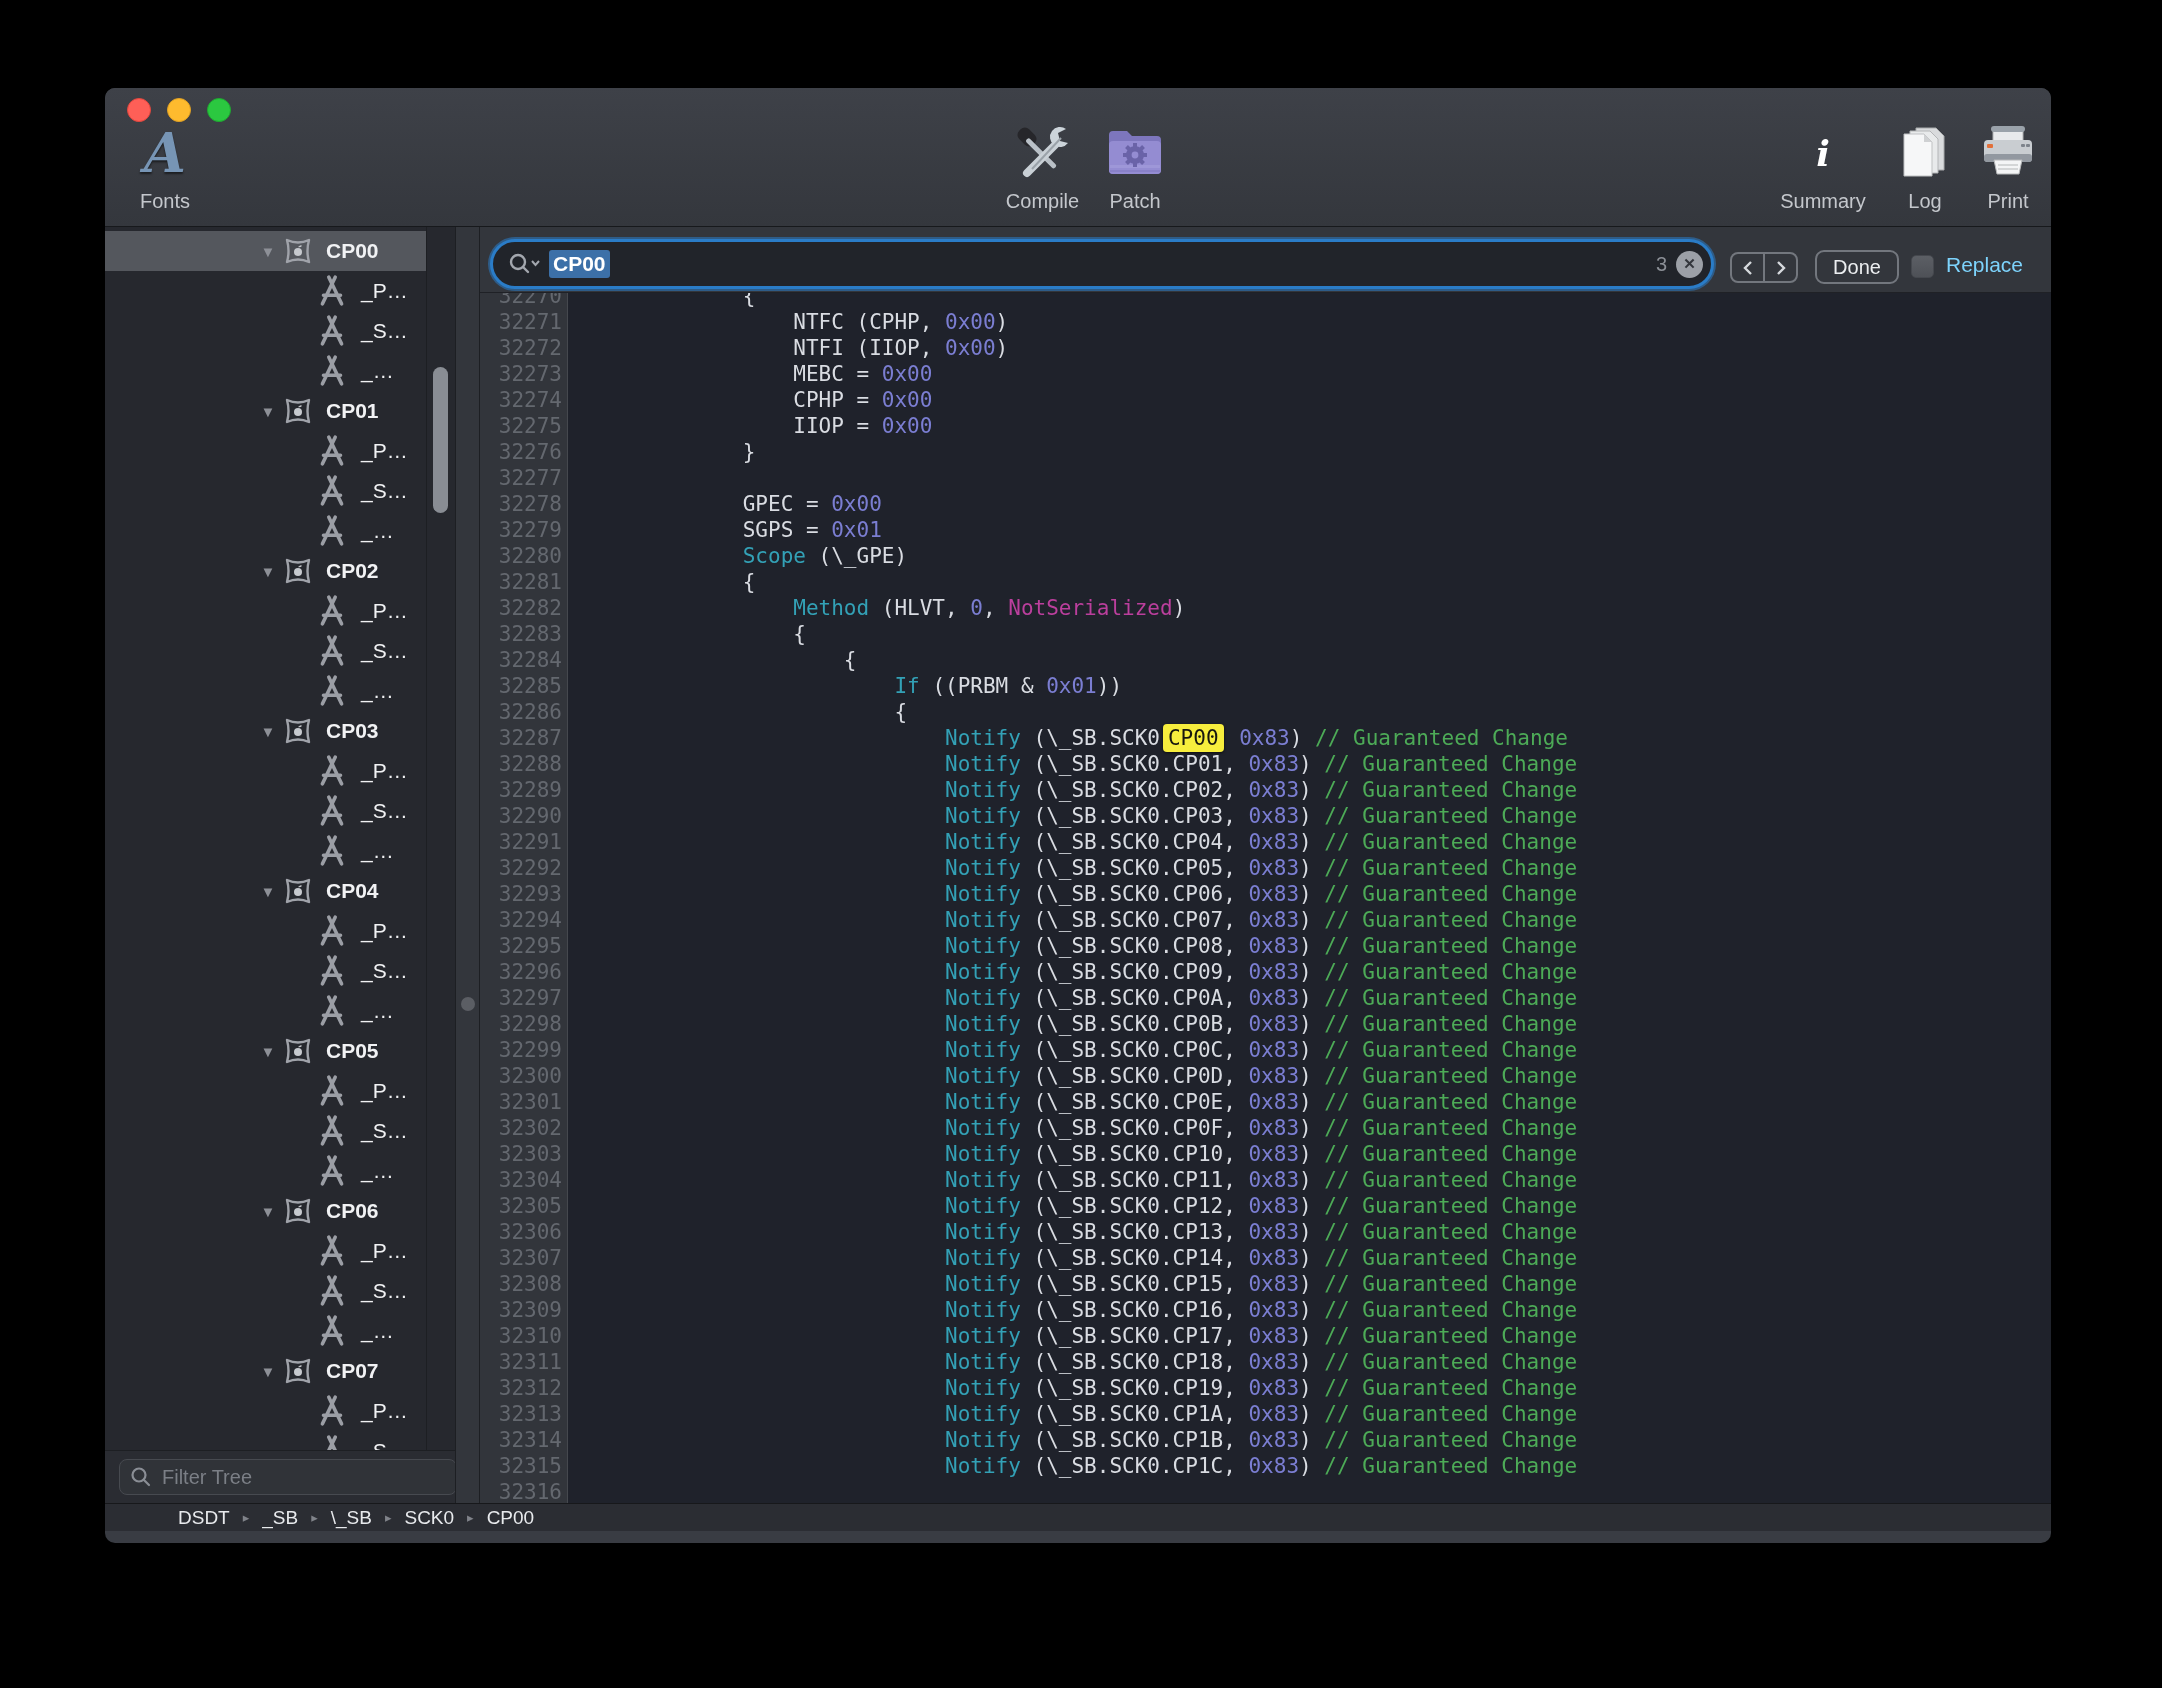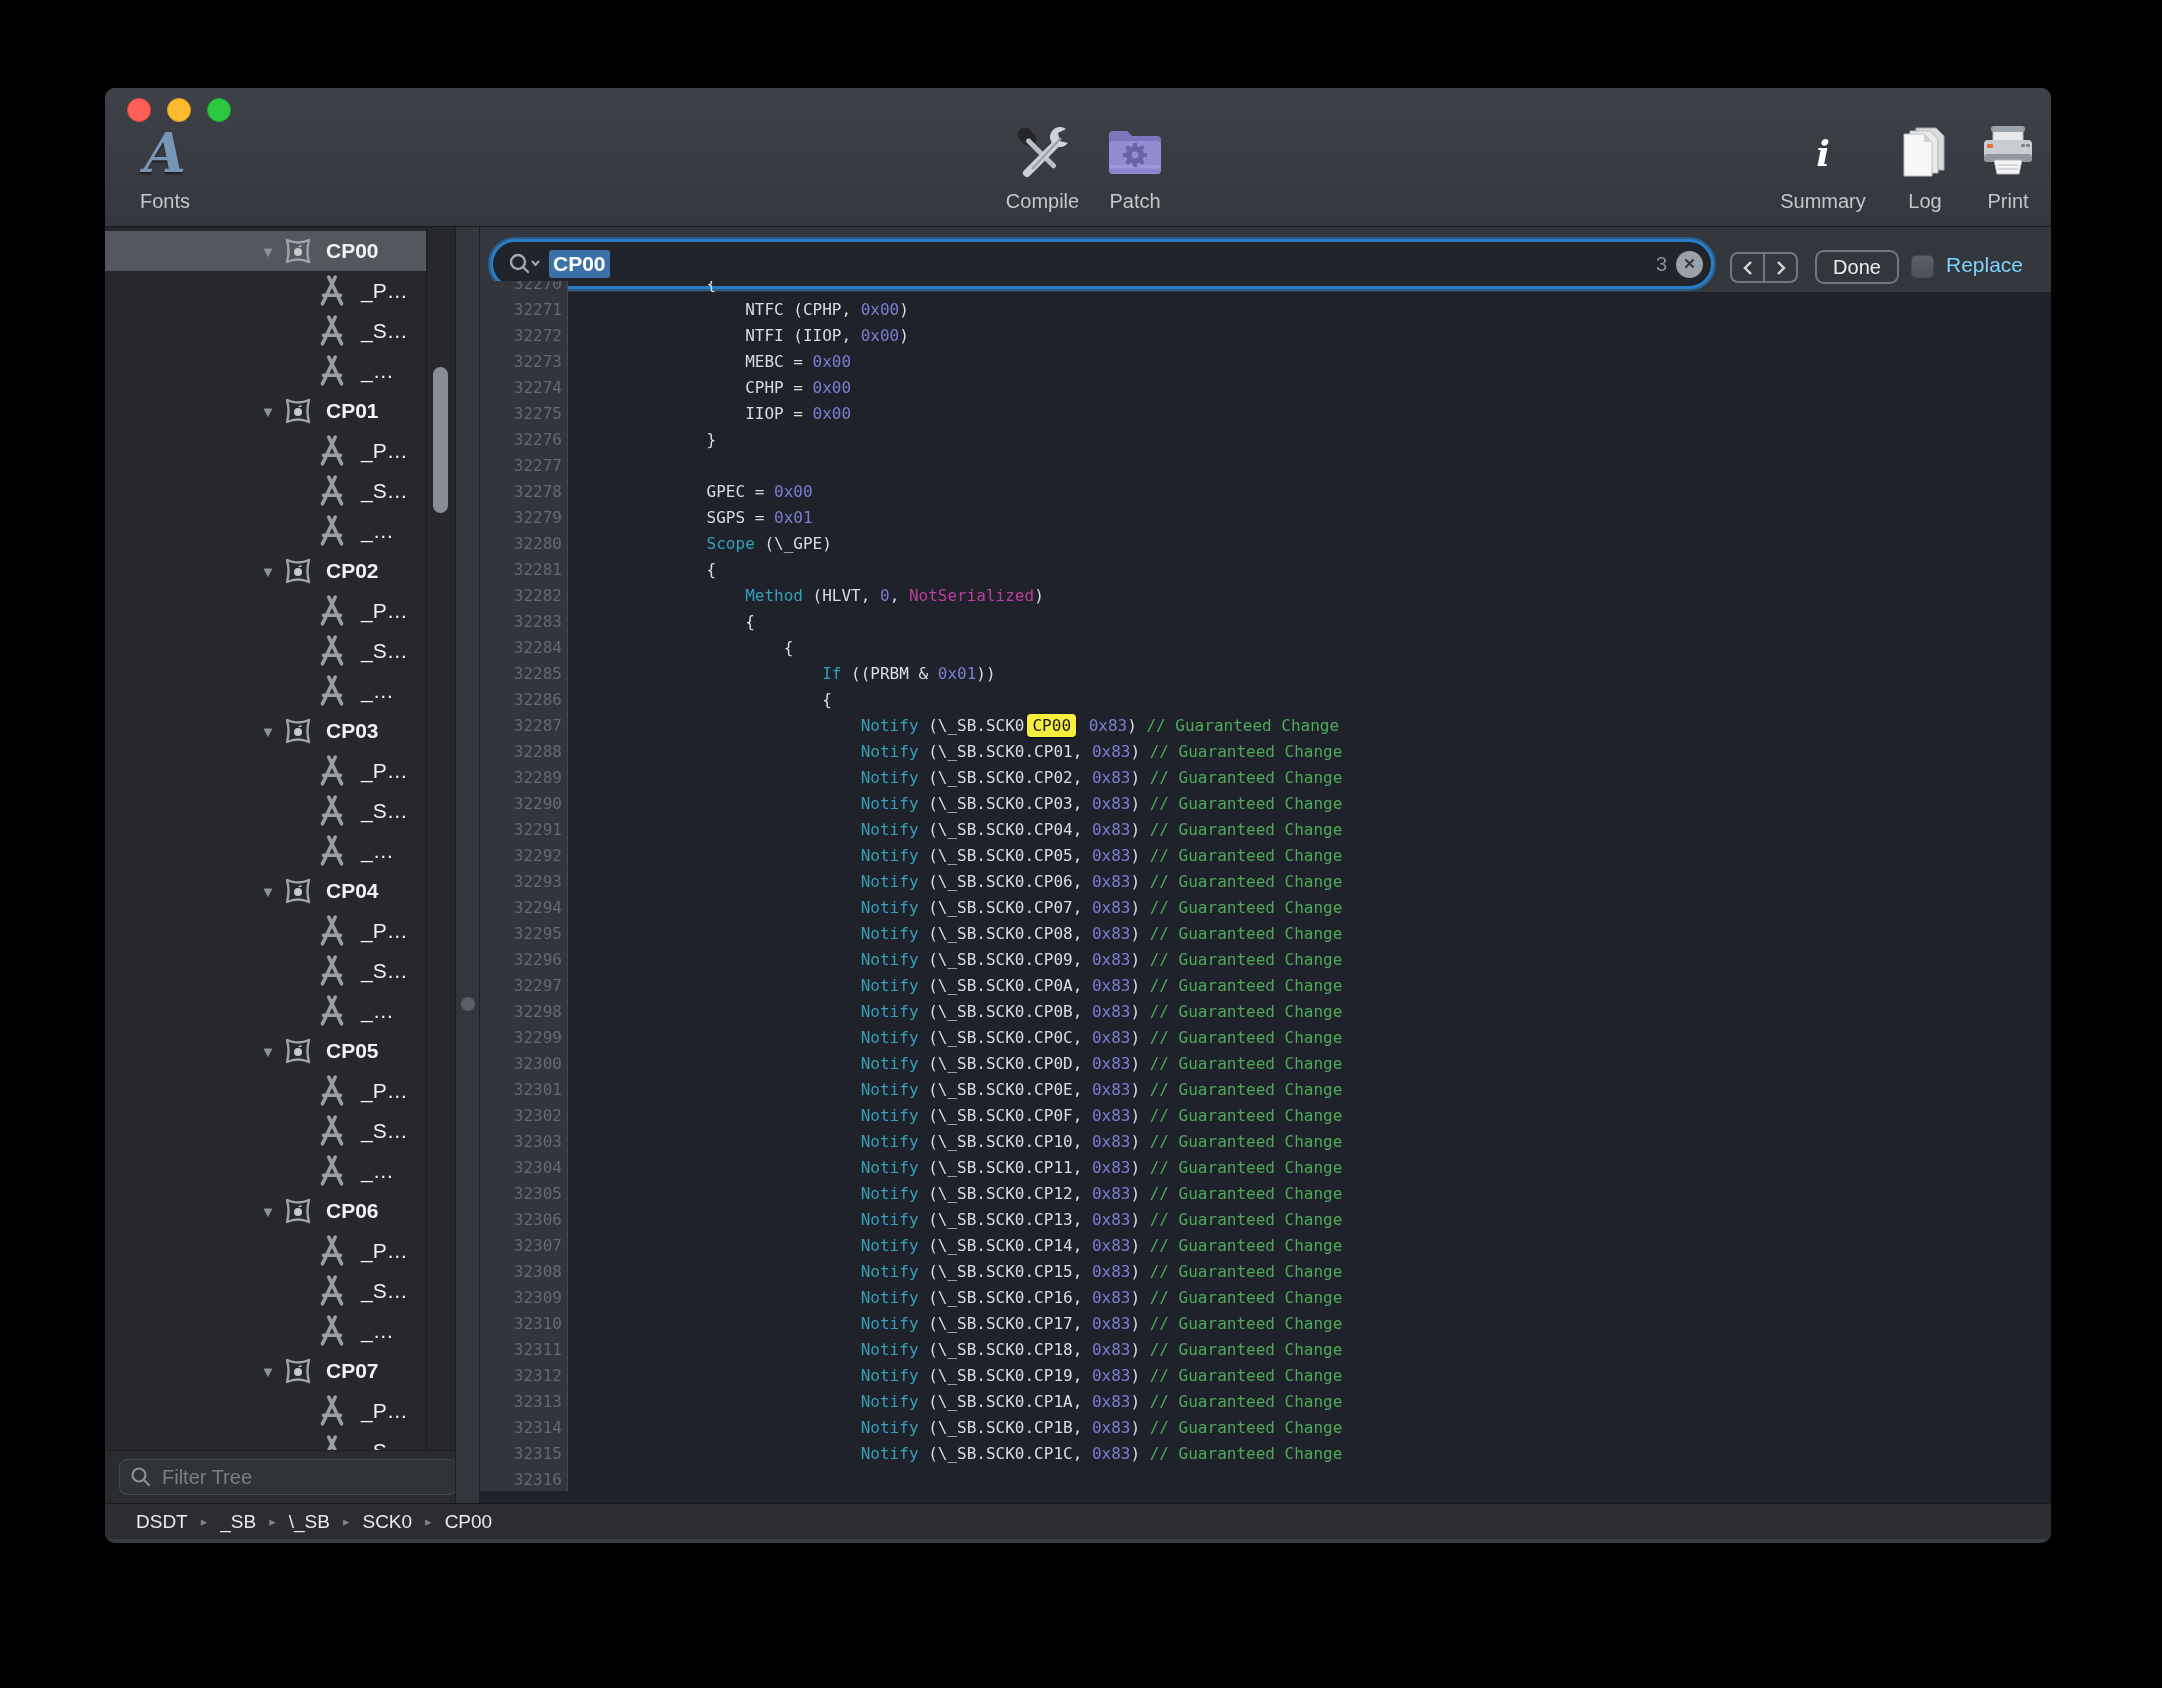--- a/index.html
+++ b/index.html
@@ -70,39 +70,39 @@
     border-radius:8px;display:flex;}
   .step-btn{flex:1;display:flex;align-items:center;justify-content:center;}
   .step-btn:first-child{border-right:2px solid #73777e;}
   .done-btn{position:absolute;left:1335px;top:23px;width:84px;height:34px;border:2px solid #73777e;
     border-radius:9px;color:#eceef0;font-size:20px;display:flex;align-items:center;justify-content:center;}
   .replace-check{position:absolute;left:1431px;top:28px;width:23px;height:23px;border-radius:5px;
     background:linear-gradient(#5c5f65,#4e5157);border:1px solid #45484e;}
   .replace-label{position:absolute;left:1466px;top:26px;color:#7dd3fc;font-size:21px;}
 
   
-  .code-area{position:absolute;left:0;top:54px;width:100%;height:1210px;overflow:hidden;
-    font-family:"DejaVu Sans Mono",monospace;font-size:16px;line-height:26px;}
+  .code-area{position:absolute;left:0;top:66px;width:100%;height:1210px;overflow:hidden;
+    font-family:"DejaVu Sans Mono",monospace;font-size:21px;line-height:26px;}
   .gutter-bg{position:absolute;left:0;top:0;bottom:0;width:88px;background:#32353b;border-right:1px solid #45484e;}
   .code-scroll{position:absolute;left:0;top:-10px;right:0;}
   .gutter-nums{position:absolute;left:0;top:0;width:82px;text-align:right;color:var(--linenum);}
   .ln{height:26px;}
   .code-lines{margin-left:111px;}
   .cl{height:26px;white-space:pre;color:var(--plain);}
   .s-p{color:var(--plain);}
   .s-k{color:var(--kw);}
   .s-n{color:var(--num);}
   .s-m{color:var(--mag);}
   .s-c{color:var(--com);}
   .s-h{background:var(--hlbg);color:#17170f;border-radius:4px;padding:2px 5px;margin:0 3px;
     box-shadow:0 1px 3px rgba(0,0,0,.6);}
 
   
-  .breadcrumb{position:absolute;left:0;top:1415px;width:100%;height:36px;background:#2b2d33;
-    border-top:1px solid #17181b;display:flex;align-items:center;padding-left:31px;gap:13px;}
+  .breadcrumb{position:absolute;left:0;top:1415px;width:100%;height:28px;background:#2b2d33;
+    border-top:1px solid #17181b;display:flex;align-items:center;padding-left:73px;gap:13px;}
   .crumb{color:#e8eaed;font-size:19px;}
   .crumb-sep{color:#80838a;font-size:13px;}
 
   svg{display:block;}
 </style>
 </head>
 <body>
 
 <div class="window">
 

